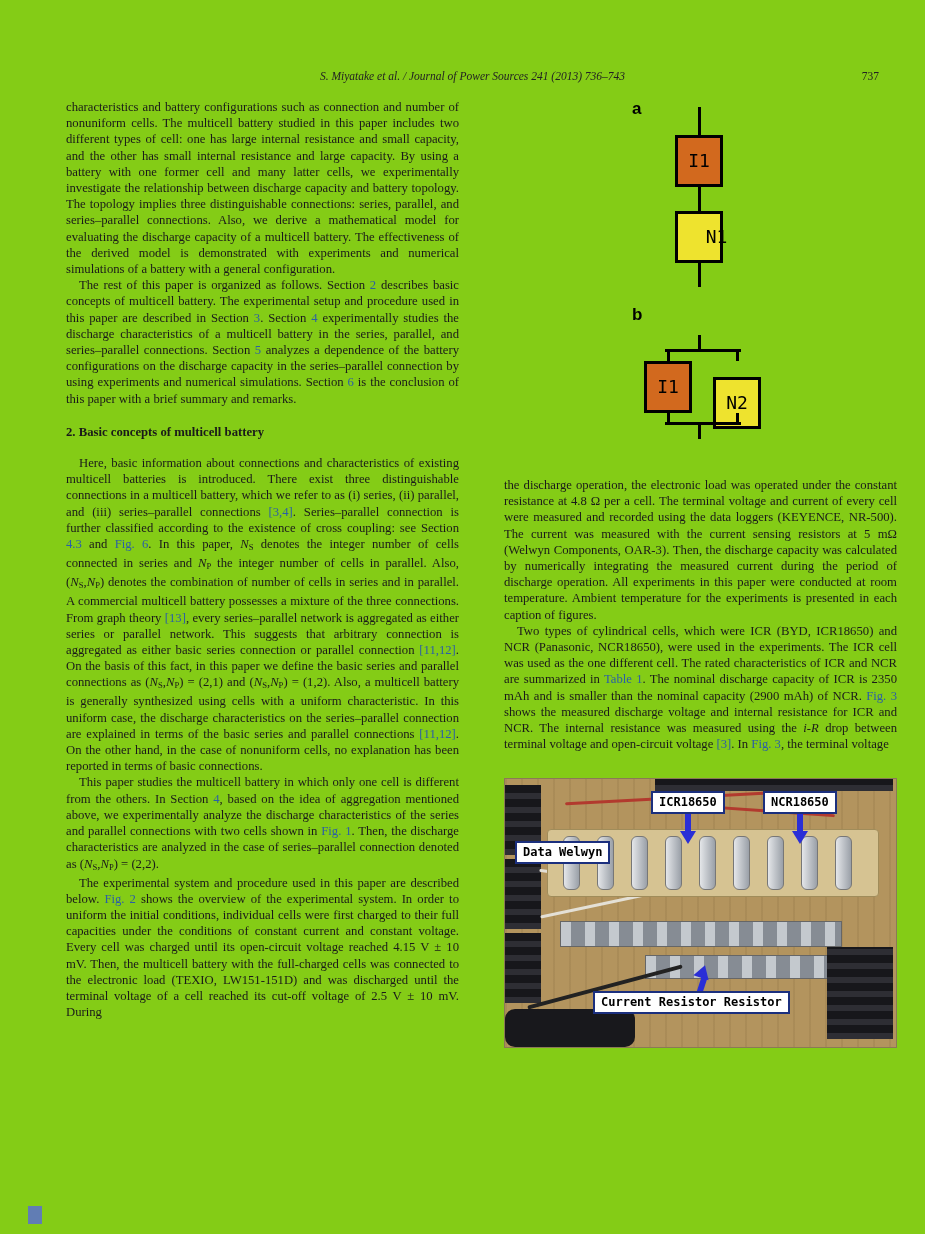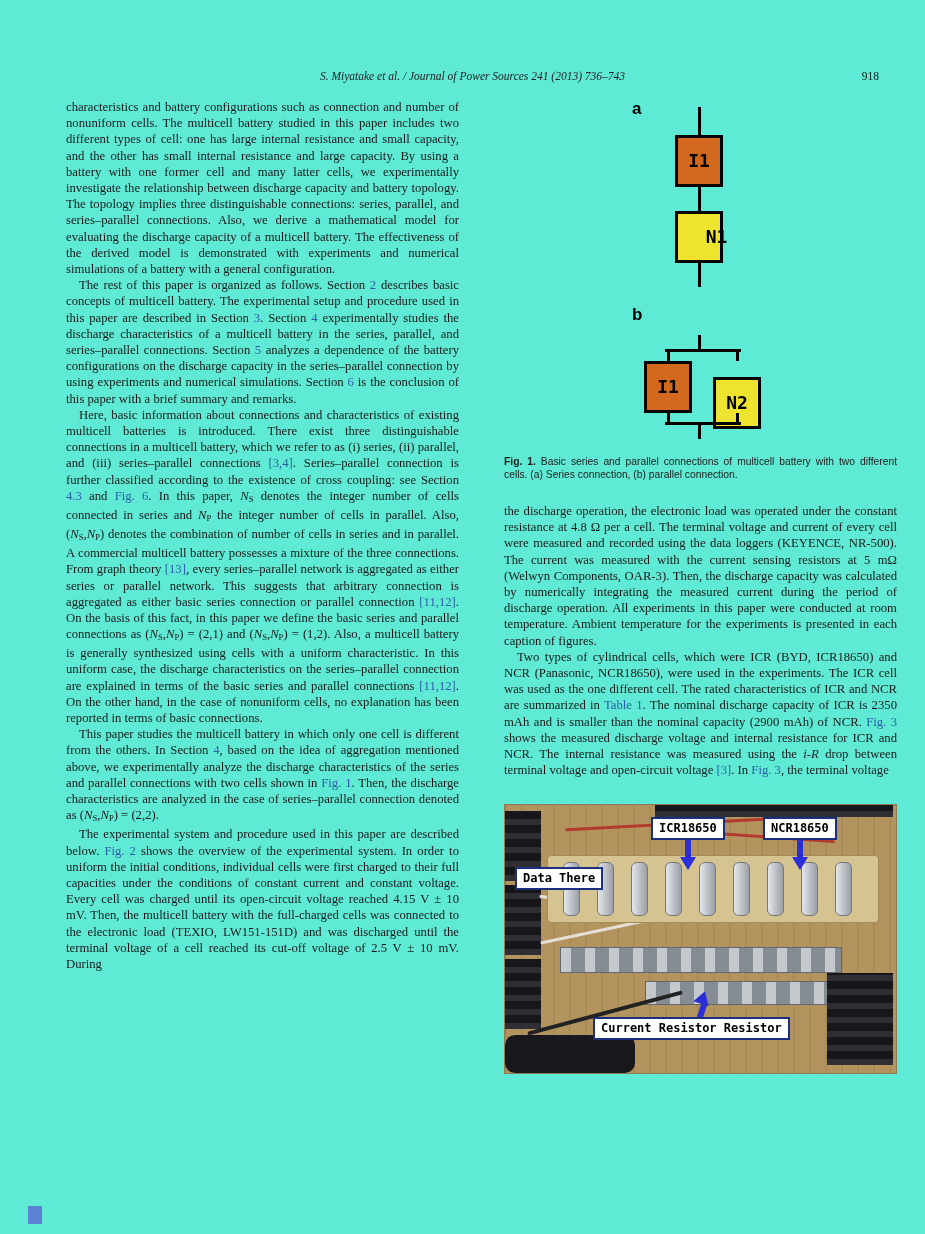--- a/index.html
+++ b/index.html
@@ -1,16 +1,16 @@
 <!DOCTYPE html>
 <html style="--link: #2b5ea7; --cellorange: #d2691e; --cellyellow: #eee32e; --arrow: #2a2ed6; --board: #b3945e; --labelborder: #1b2f7e;"><head>
 <meta charset="utf-8">
 <style>
   html,body{margin:0;padding:0;background:#fff;}
-  .page{position:relative;width:925px;height:1234px;background:#5eead4;overflow:hidden;
+  .page{position:relative;width:925px;height:1234px;background:#84cc16;overflow:hidden;
         font-family:"Liberation Serif", serif;color:#1a1a1a;}
 
   
   .header{position:absolute;top:70px;left:66px;width:813px;text-align:center;
           font-size:11.5px;font-style:italic;color:#222;}
   .pagenum{position:absolute;right:0;top:0;font-style:normal;font-size:11.5px;}
 
   
   .columns{position:absolute;top:99px;left:66px;display:flex;gap:45px;}
   .col{width:393px;font-size:12.7px;line-height:16.2px;text-align:justify;}
@@ -20,21 +20,21 @@
   .link{color:var(--link,#2b5ea7);cursor:pointer;}
   .it{font-style:italic;}
   .b{font-weight:bold;}
   .sub{font-size:0.68em;vertical-align:-0.22em;font-style:normal;}
 
   
   .fig1{position:relative;width:393px;height:344px;margin:2px 0 10px 0;}
   .wire{position:absolute;background:#000;}
   .cell{position:absolute;width:48px;height:52px;box-sizing:border-box;border:3px solid #000;
         display:flex;align-items:center;justify-content:center;
-        font-family:"DejaVu Sans Mono", monospace;font-weight:bold;font-size:18px;color:#000;}
+        font-family:"DejaVu Sans Mono", monospace;font-weight:normal;font-size:18px;color:#000;}
   .cell.orange{background:var(--cellorange,#d2691e);}
   .cell.yellow{background:var(--cellyellow,#eee32e);}
   .figlabel{position:absolute;font-family:"Liberation Sans", sans-serif;font-weight:bold;font-size:17px;color:#000;}
 
   .caption{font-family:"Liberation Sans", sans-serif;font-size:10.3px;line-height:13px;
            color:#222;text-align:justify;}
   .caption.centered{text-align:center;}
 
   .spacer-after-caption{height:22px;}
 
@@ -61,28 +61,29 @@
   .ph-cables{position:absolute;background:#18181c;border-radius:10px;}
   .corner-mark{position:absolute;left:28px;top:1206px;width:14px;height:18px;background:#5a6fd0;opacity:0.85;}
 </style>
 </head>
 <body>
 
 <div class="page">
 
   <div class="header">
     <span>S. Miyatake et al. / Journal of Power Sources 241 (2013) 736–743</span>
-    <span class="pagenum">918</span>
+    <span class="pagenum">737</span>
   </div>
 
   <div class="columns">
 
     <div class="col">
       <p class="noindent"><span>characteristics and battery configurations such as connection and number of nonuniform cells. The multicell battery studied in this paper includes two different types of cell: one has large internal resistance and small capacity, and the other has small internal resistance and large capacity. By using a battery with one former cell and many latter cells, we experimentally investigate the relationship between discharge capacity and battery topology. The topology implies three distinguishable connections: series, parallel, and series–parallel connections. Also, we derive a mathematical model for evaluating the discharge capacity of a multicell battery. The effectiveness of the derived model is demonstrated with experiments and numerical simulations of a battery with a general configuration.</span></p>
       <p><span>The rest of this paper is organized as follows. Section </span><span class="link">2</span><span> describes basic concepts of multicell battery. The experimental setup and procedure used in this paper are described in Section </span><span class="link">3</span><span>. Section </span><span class="link">4</span><span> experimentally studies the discharge characteristics of a multicell battery in the series, parallel, and series–parallel connections. Section </span><span class="link">5</span><span> analyzes a dependence of the battery configurations on the discharge capacity in the series–parallel connection by using experiments and numerical simulations. Section </span><span class="link">6</span><span> is the conclusion of this paper with a brief summary and remarks.</span></p>
+      <h2>2. Basic concepts of multicell battery</h2>
       <p><span>Here, basic information about connections and characteristics of existing multicell batteries is introduced. There exist three distinguishable connections in a multicell battery, which we refer to as (i) series, (ii) parallel, and (iii) series–parallel connections </span><span class="link">[3,4]</span><span>. Series–parallel connection is further classified according to the existence of cross coupling: see Section </span><span class="link">4.3</span><span> and </span><span class="link">Fig. 6</span><span>. In this paper, </span><span class="it">N</span><span class="sub">S</span><span> denotes the integer number of cells connected in series and </span><span class="it">N</span><span class="sub">P</span><span> the integer number of cells in parallel. Also, (</span><span class="it">N</span><span class="sub">S</span><span>,</span><span class="it">N</span><span class="sub">P</span><span>) denotes the combination of number of cells in series and in parallel. A commercial multicell battery possesses a mixture of the three connections. From graph theory </span><span class="link">[13]</span><span>, every series–parallel network is aggregated as either series or parallel network. This suggests that arbitrary connection is aggregated as either basic series connection or parallel connection </span><span class="link">[11,12]</span><span>. On the basis of this fact, in this paper we define the basic series and parallel connections as (</span><span class="it">N</span><span class="sub">S</span><span>,</span><span class="it">N</span><span class="sub">P</span><span>) = (2,1) and (</span><span class="it">N</span><span class="sub">S</span><span>,</span><span class="it">N</span><span class="sub">P</span><span>) = (1,2). Also, a multicell battery is generally synthesized using cells with a uniform characteristic. In this uniform case, the discharge characteristics on the series–parallel connection are explained in terms of the basic series and parallel connections </span><span class="link">[11,12]</span><span>. On the other hand, in the case of nonuniform cells, no explanation has been reported in terms of basic connections.</span></p>
       <p><span>This paper studies the multicell battery in which only one cell is different from the others. In Section </span><span class="link">4</span><span>, based on the idea of aggregation mentioned above, we experimentally analyze the discharge characteristics of the series and parallel connections with two cells shown in </span><span class="link">Fig. 1</span><span>. Then, the discharge characteristics are analyzed in the case of series–parallel connection denoted as (</span><span class="it">N</span><span class="sub">S</span><span>,</span><span class="it">N</span><span class="sub">P</span><span>) = (2,2).</span></p>
       <p><span>The experimental system and procedure used in this paper are described below. </span><span class="link">Fig. 2</span><span> shows the overview of the experimental system. In order to uniform the initial conditions, individual cells were first charged to their full capacities under the conditions of constant current and constant voltage. Every cell was charged until its open-circuit voltage reached 4.15 V ± 10 mV. Then, the multicell battery with the full-charged cells was connected to the electronic load (TEXIO, LW151-151D) and was discharged until the terminal voltage of a cell reached its cut-off voltage of 2.5 V ± 10 mV. During</span></p>
     </div>
 
     <div class="col">
 
       <div class="fig1">
         <span class="figlabel" style="left:128px;top:0;">a</span>
 
@@ -107,21 +108,20 @@
         </div>
         <div class="cell yellow" style="left:209px;top:260px;margin-top:16px;">
           <span>N2</span>
         </div>
         <div class="wire" style="left:163px;top:312px;width:3px;height:9px;"></div>
         <div class="wire" style="left:232px;top:312px;width:3px;height:9px;"></div>
         <div class="wire" style="left:161px;top:321px;width:76px;height:3px;"></div>
         <div class="wire" style="left:194px;top:324px;width:3px;height:14px;"></div>
       </div>
 
-      <div class="caption"><span class="b">Fig. 1.</span><span> Basic series and parallel connections of multicell battery with two different cells. (a) Series connection, (b) parallel connection.</span></div>
 
       <div class="spacer-after-caption"></div>
 
       <p class="noindent"><span>the discharge operation, the electronic load was operated under the constant resistance at 4.8 Ω per a cell. The terminal voltage and current of every cell were measured and recorded using the data loggers (KEYENCE, NR-500). The current was measured with the current sensing resistors at 5 mΩ (Welwyn Components, OAR-3). Then, the discharge capacity was calculated by numerically integrating the measured current during the period of discharge operation. All experiments in this paper were conducted at room temperature. Ambient temperature for the experiments is presented in each caption of figures.</span></p>
       <p><span>Two types of cylindrical cells, which were ICR (BYD, ICR18650) and NCR (Panasonic, NCR18650), were used in the experiments. The ICR cell was used as the one different cell. The rated characteristics of ICR and NCR are summarized in </span><span class="link">Table 1</span><span>. The nominal discharge capacity of ICR is 2350 mAh and is smaller than the nominal capacity (2900 mAh) of NCR. </span><span class="link">Fig. 3</span><span> shows the measured discharge voltage and internal resistance for ICR and NCR. The internal resistance was measured using the </span><span class="it">i</span><span>-</span><span class="it">R</span><span> drop between terminal voltage and open-circuit voltage </span><span class="link">[3]</span><span>. In </span><span class="link">Fig. 3</span><span>, the terminal voltage</span></p>
 
       <div class="photo">
 
         <div class="ph-block" style="left:150px;top:0;width:238px;height:12px;"></div>
 
@@ -156,21 +156,21 @@
 
         <div class="ph-arrow-stem" style="left:180px;top:34px;height:18px;"></div>
         <div class="ph-arrow-head" style="left:175px;top:52px;"></div>
         <div class="ph-arrow-stem" style="left:292px;top:34px;height:18px;"></div>
         <div class="ph-arrow-head" style="left:287px;top:52px;"></div>
         <div class="ph-arrow-head up" style="left:190px;top:186px;transform:rotate(18deg);"></div>
         <div class="ph-arrow-stem" style="left:194px;top:198px;height:16px;transform:rotate(18deg);"></div>
 
         <div class="ph-label" style="left:146px;top:12px;">ICR18650</div>
         <div class="ph-label" style="left:258px;top:12px;">NCR18650</div>
-        <div class="ph-label" style="left:10px;top:62px;">Data There</div>
+        <div class="ph-label" style="left:10px;top:62px;">Data Welwyn</div>
         <div class="ph-label" style="left:88px;top:212px;">Current Resistor Resistor</div>
       </div>
 
 
     </div>
   </div>
 
   <div class="corner-mark"></div>
 </div>
 

